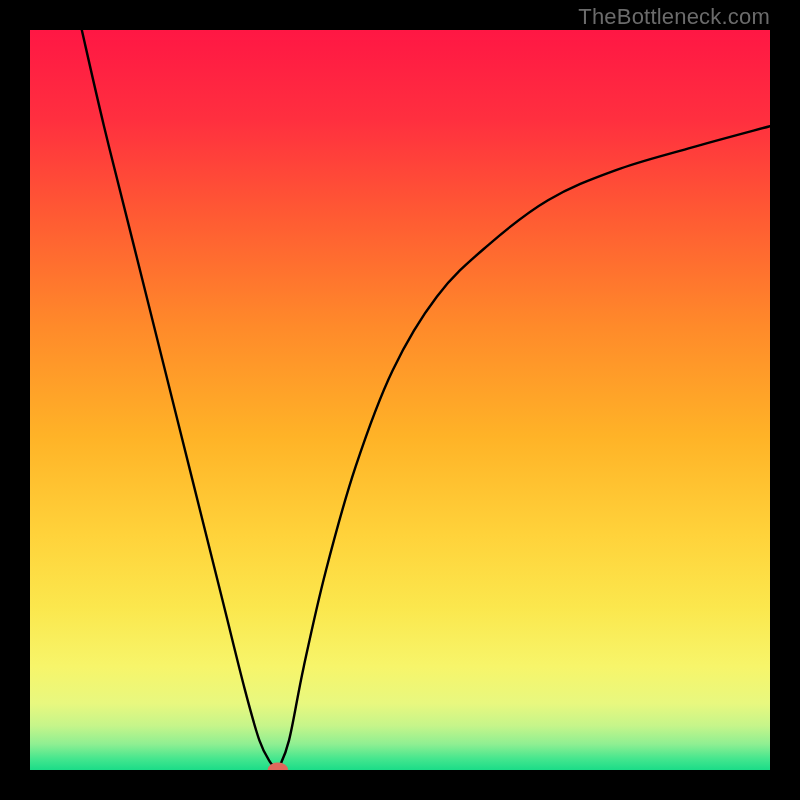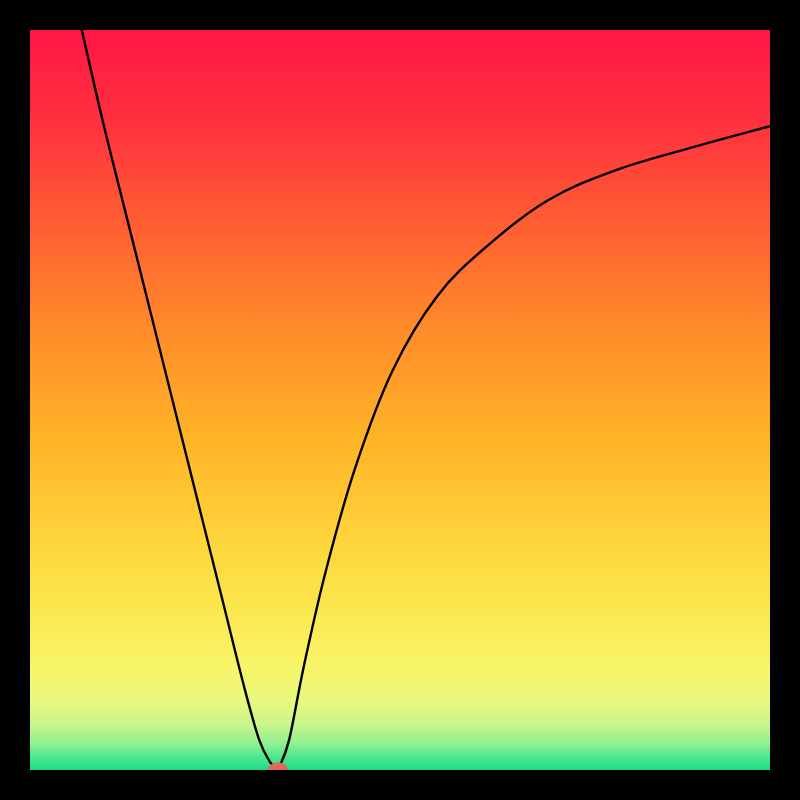--- a/index.html
+++ b/index.html
@@ -59,13 +59,14 @@
             <stop offset="98.5%" stop-color="#44e68e"></stop>
             <stop offset="100%" stop-color="#1bdc88"></stop>
           </linearGradient>
       </defs>
       <rect id="bg-rect" x="0" y="0" width="740" height="740" fill="url(#bg-grad)"></rect>
       <path id="curve-left" fill="none" d="M 51.800000000000004 0 C 55.79600000000001 17.316000000000006, 64.676 57.572000000000045, 74 96.20000000000005 C 83.324 134.82800000000003, 92.94400000000002 171.97600000000006, 103.60000000000001 214.60000000000002 C 114.256 257.224, 122.54399999999998 290.376, 133.2 332.99999999999994 C 143.856 375.6239999999999, 152.144 408.77599999999995, 162.8 451.4 C 173.45600000000002 494.024, 183.07600000000002 532.5039999999999, 192.4 569.8 C 201.724 607.096, 207.94 633.292, 214.6 658.6 C 221.26 683.908, 224.738 697.0799999999999, 229.4 710.4 C 234.062 723.72, 237.17 727.272, 240.5 732.6 C 243.83 737.928, 246.568 738.668, 247.9 740" stroke="#000000" stroke-width="2.4" stroke-linecap="round"></path>
       <path id="curve-right" fill="none" d="M 247.9 740 C 249.898 734.672, 254.338 729.048, 259 710.4 C 263.662 691.752, 267.14 667.036, 273.8 636.4 C 280.46000000000004 605.764, 286.676 576.164, 296 540.2 C 305.324 504.23600000000005, 313.612 472.564, 325.6 436.6 C 337.588 400.636, 347.948 371.036, 362.59999999999997 340.4 C 377.25199999999995 309.76399999999995, 389.684 289.044, 407.00000000000006 266.4 C 424.3160000000001 243.75599999999997, 438.82000000000005 231.91600000000003, 458.8 214.60000000000002 C 478.78 197.28400000000002, 495.356 183.51999999999995, 518 170.19999999999993 C 540.644 156.8799999999999, 559.292 149.9239999999999, 584.6 140.5999999999999 C 609.908 131.27599999999993, 630.628 126.39199999999995, 658.6 118.39999999999998 C 686.572 110.408, 725.348 100.19600000000003, 740 96.20000000000005" stroke="#000000" stroke-width="2.4" stroke-linecap="round"></path>
       <ellipse id="min-marker" cx="247.9" cy="740" rx="10.36" ry="7.4" fill="#e0685c"></ellipse>
     </svg>
   </div>
+  <div class="watermark">TheBottleneck.com</div>
 </div>
 
 </body></html>

